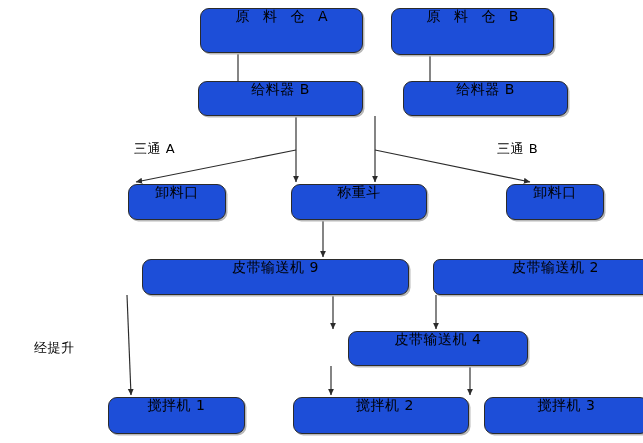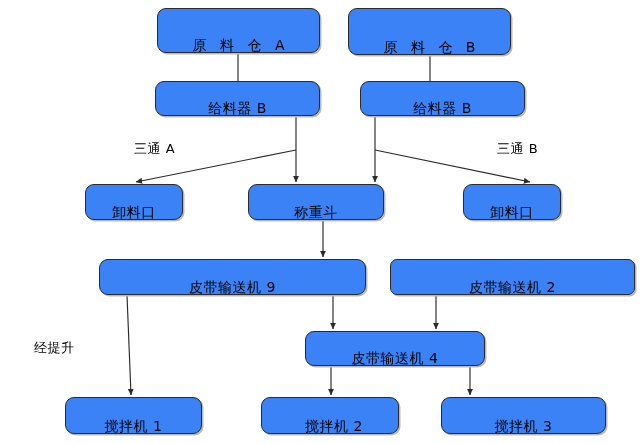--- a/index.html
+++ b/index.html
@@ -31,27 +31,28 @@
     width: 643px;
     height: 443px;
     pointer-events: none;
   }
 
   .node {
     position: absolute;
     box-sizing: border-box;
     border: 1px solid #2b2b2b;
     border-radius: 9px;
-    background: #3b82f6;
+    background: #1d4ed8;
     box-shadow: 1.5px 1.5px 0 0 #b9b9b9;
     display: flex;
-    align-items: flex-end;
+    align-items: flex-start;
     justify-content: center;
     color: #000000;
     white-space: nowrap;
+    margin-left: 43px;
   }
 
   .node .label {
     font-size: 14px;
     line-height: 1;
     letter-spacing: 0.5px;
   }
 
   
   .node.spaced .label {
@@ -121,21 +122,21 @@
       </div>
       <div class="node" style="left: 390px; top: 259px; width: 245px; height: 36px; border-radius: 7px;">
         <span class="label">皮带输送机 2</span>
       </div>
       <div class="node" style="left: 305px; top: 331px; width: 180px; height: 35px;">
         <span class="label">皮带输送机 4</span>
       </div>
       <div class="node" style="left: 65px; top: 397px; width: 137px; height: 37px;">
         <span class="label">搅拌机 1</span>
       </div>
-      <div class="node" style="left: 261px; top: 397px; width: 138px; height: 37px; padding-left: 8px;">
+      <div class="node" style="left: 250px; top: 397px; width: 176px; height: 37px; padding-left: 8px;">
         <span class="label">搅拌机 2</span>
       </div>
       <div class="node" style="left: 441px; top: 397px; width: 165px; height: 37px;">
         <span class="label">搅拌机 3</span>
       </div>
     </div>
   <div id="annotation-layer">
       <div class="free-label" style="left: 134px; top: 140px;">三通 A</div>
       <div class="free-label" style="left: 497px; top: 140px;">三通 B</div>
       <div class="free-label" style="left: 34px; top: 339px;">经提升</div>

